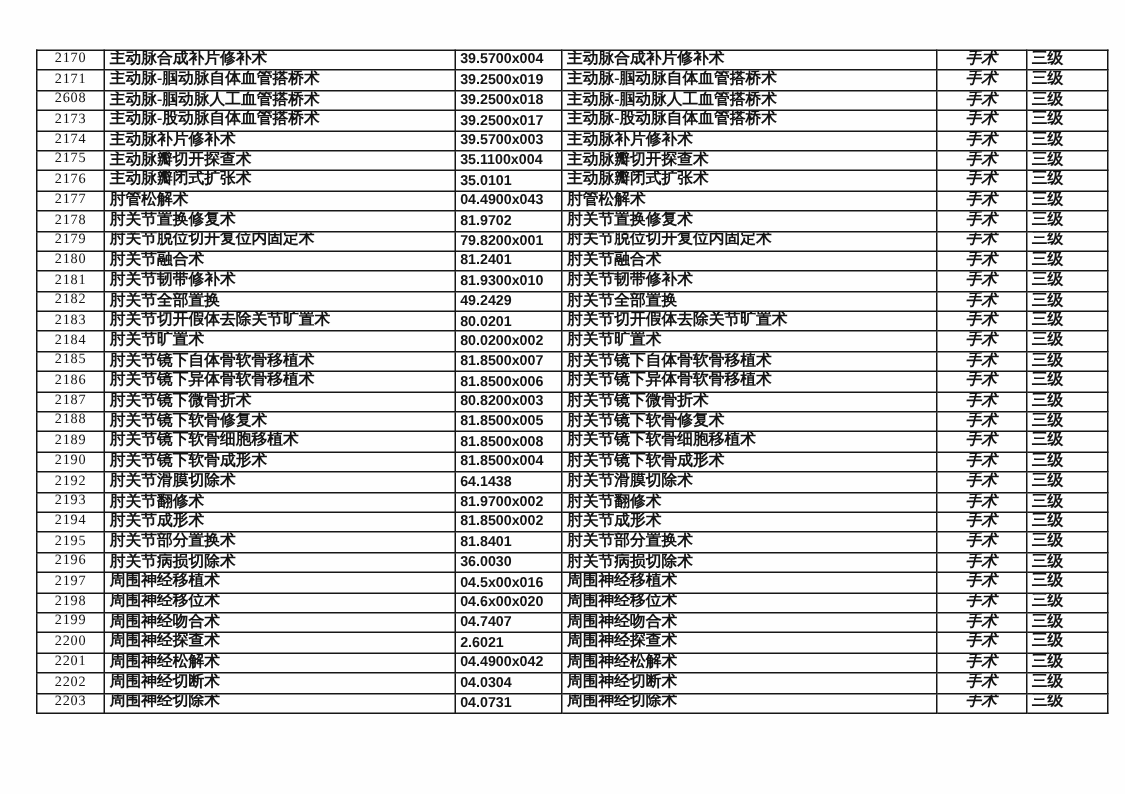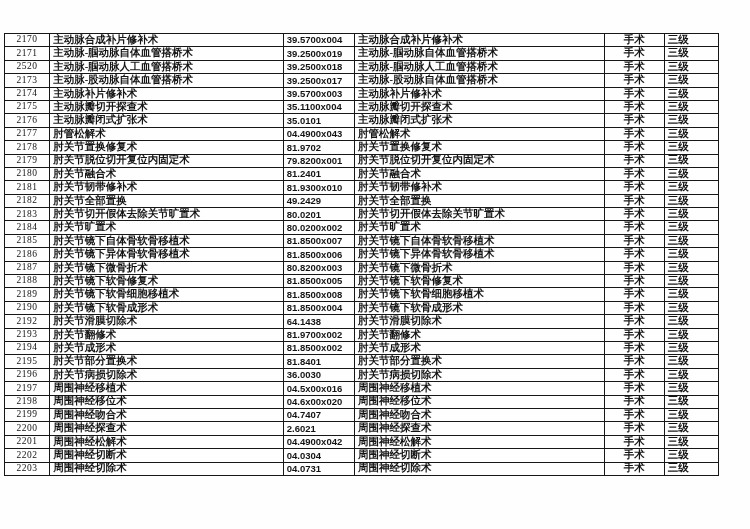--- a/index.html
+++ b/index.html
@@ -11,21 +11,21 @@
     overflow: hidden;
   }
   .page {
     position: relative;
     width: 750px;
     height: 529px;
     background: #fefefe;
   }
   table.proc-table {
     position: absolute;
-    left: 4px;
+    left: 24px;
     top: 33px;
     width: 715px;
     border-collapse: collapse;
     table-layout: fixed;
   }
   table.proc-table td {
     border: 1px solid #161616;
     height: 12.4px;
     padding: 0 3px;
     white-space: nowrap;
@@ -64,20 +64,21 @@
     font-weight: bold;
     font-size: 10.5px;
     padding-left: 5px;
   }
   td.c-cat {
     width: 53px;
     text-align: center;
     font-family: "Liberation Serif", "DejaVu Serif", serif;
     font-weight: bold;
     font-size: 10.5px;
+    font-style: italic;
   }
   td.c-lvl {
     width: 47px;
     text-align: left;
     font-family: "Liberation Serif", "DejaVu Serif", serif;
     font-weight: bold;
     font-size: 10.5px;
   }
 </style>
 </head>
@@ -96,21 +97,21 @@
   </tr>
         <tr>
     <td class="c-no">2171</td>
     <td class="c-name">主动脉-腘动脉自体血管搭桥术</td>
     <td class="c-code">39.2500x019</td>
     <td class="c-name2">主动脉-腘动脉自体血管搭桥术</td>
     <td class="c-cat">手术</td>
     <td class="c-lvl">三级</td>
   </tr>
         <tr>
-    <td class="c-no">2520</td>
+    <td class="c-no">2608</td>
     <td class="c-name">主动脉-腘动脉人工血管搭桥术</td>
     <td class="c-code">39.2500x018</td>
     <td class="c-name2">主动脉-腘动脉人工血管搭桥术</td>
     <td class="c-cat">手术</td>
     <td class="c-lvl">三级</td>
   </tr>
         <tr>
     <td class="c-no">2173</td>
     <td class="c-name">主动脉-股动脉自体血管搭桥术</td>
     <td class="c-code">39.2500x017</td>

